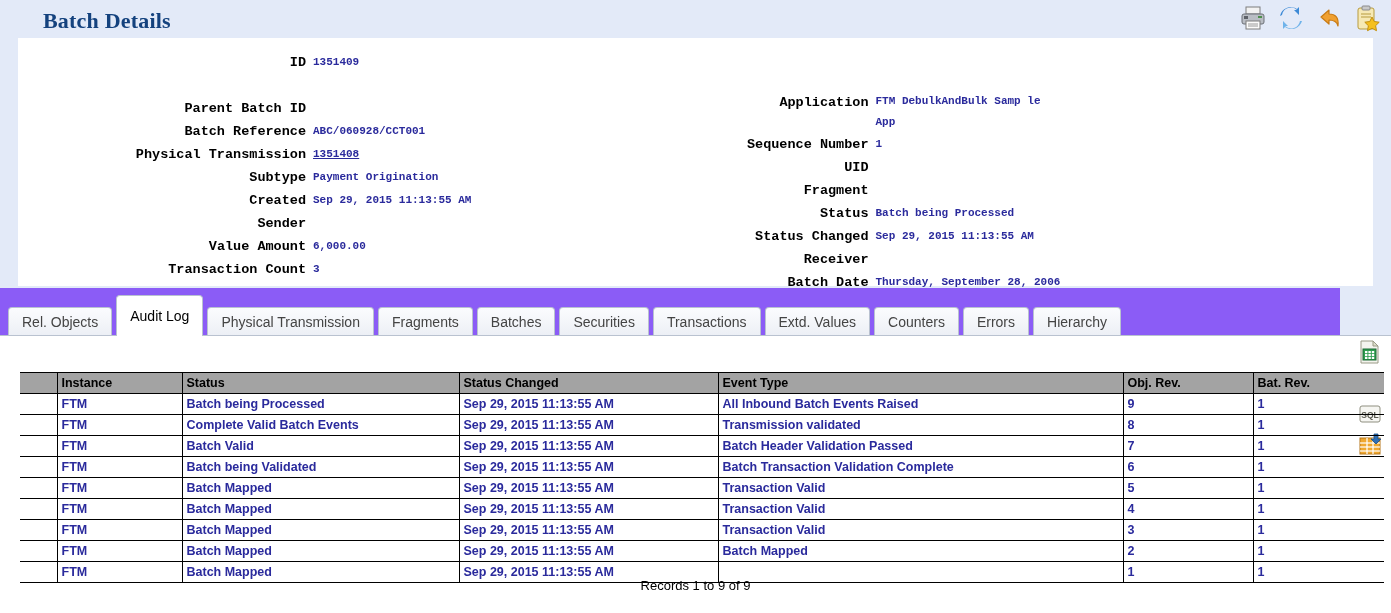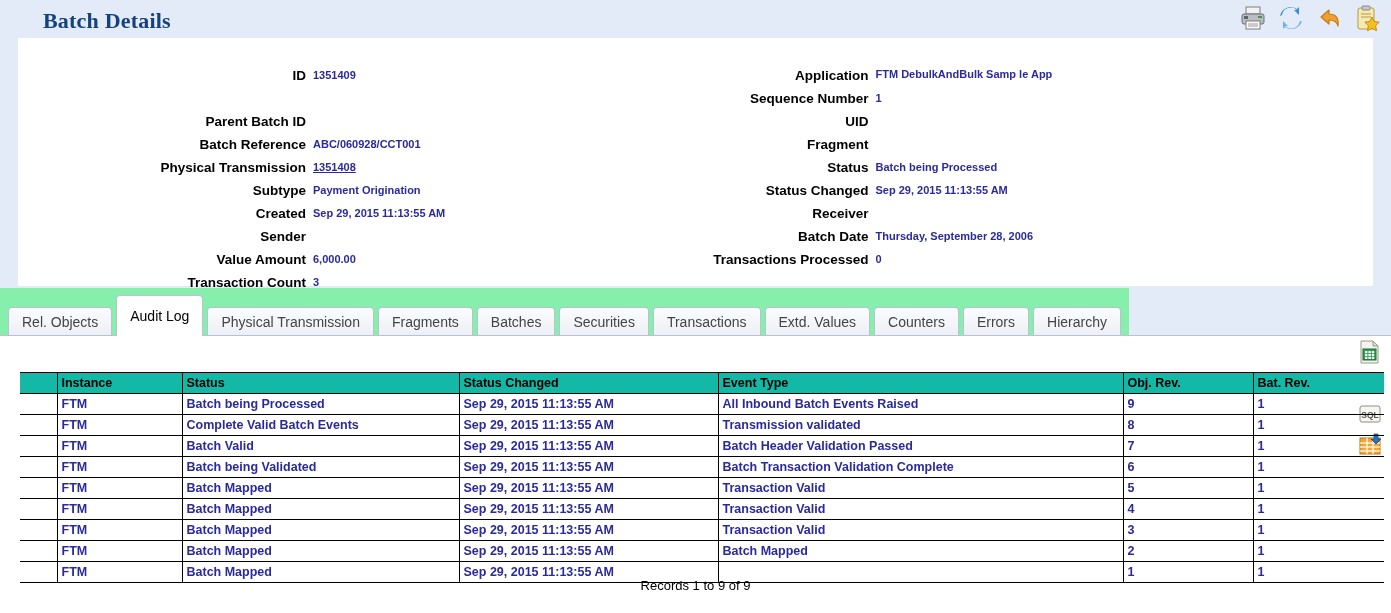--- a/index.html
+++ b/index.html
@@ -36,43 +36,43 @@
     display: flex; align-items: center; gap: 10px;
   }
   .ticon { width: 28px; height: 28px; display: block; cursor: pointer; }
 
   
   .detail-panel {
     position: absolute; left: 18px; top: 38px;
     width: 1355px; height: 248px;
     background: #ffffff;
   }
-  .detail-cols { display: flex; width: 100%; padding-top: 26px; }
+  .detail-cols { display: flex; width: 100%; padding-top: 13px; font-family: Liberation Mono, monospace; }
   .col { width: 50%; }
   .drow { display: flex; align-items: flex-start; min-height: 23px; }
   .dlabel {
     width: 295px; text-align: right;
     font-size: 13.5px; font-weight: bold; color: #000;
     padding-right: 7px; line-height: 23px;
     white-space: nowrap;
   }
   .dvalue {
     font-size: 11px; font-weight: bold; color: #2a2a9c;
     line-height: 23px; white-space: pre-line;
   }
   .dvalue.wrap { max-width: 185px; white-space: normal; line-height: 21px; }
   .dvalue a { color: #2a2a9c; text-decoration: underline; }
   .col.right .dlabel { width: 180px; }
-  .col.right { padding-left: 0; }
+  .col.right { padding-left: 0; margin-top: 40px; }
 
   
   .tabstrip {
     position: absolute; left: 0; top: 288px;
-    width: 1129px; height: 48px;
-    background: #86efac;
+    width: 1340px; height: 48px;
+    background: #8b5cf6;
   }
   .tabs {
     position: absolute; left: 8px; bottom: 0;
     display: flex; align-items: flex-end; gap: 4px;
   }
   .tab {
     height: 29px; line-height: 28px;
     padding: 0 13px;
     font-size: 14px; color: #444;
     background: linear-gradient(#fbfcfe, #eceff5);
@@ -113,21 +113,21 @@
   table.grid th, table.grid td {
     border: 1px solid #000;
     height: 21px;
     padding: 1px 4px;
     font-size: 12.5px;
     font-weight: bold;
     text-align: left;
     vertical-align: middle;
     overflow: hidden; white-space: nowrap;
   }
-  table.grid th { color: #000; background: #14b8a6; }
+  table.grid th { color: #000; background: #a3a3a3; }
   table.grid td { color: #2a2a9c; }
   table.grid .c-spacer { width: 37px; border-left: none; border-right: 1px solid #000; }
   table.grid .c-inst   { width: 125px; }
   table.grid .c-stat   { width: 277px; }
   table.grid .c-sch    { width: 259px; }
   table.grid .c-evt    { width: 405px; }
   table.grid .c-obj    { width: 130px; }
   table.grid .c-bat    { width: 131px; border-right: none; }
   table.grid tr th.c-spacer, table.grid tr td.c-spacer { border-left: 0; }
 

